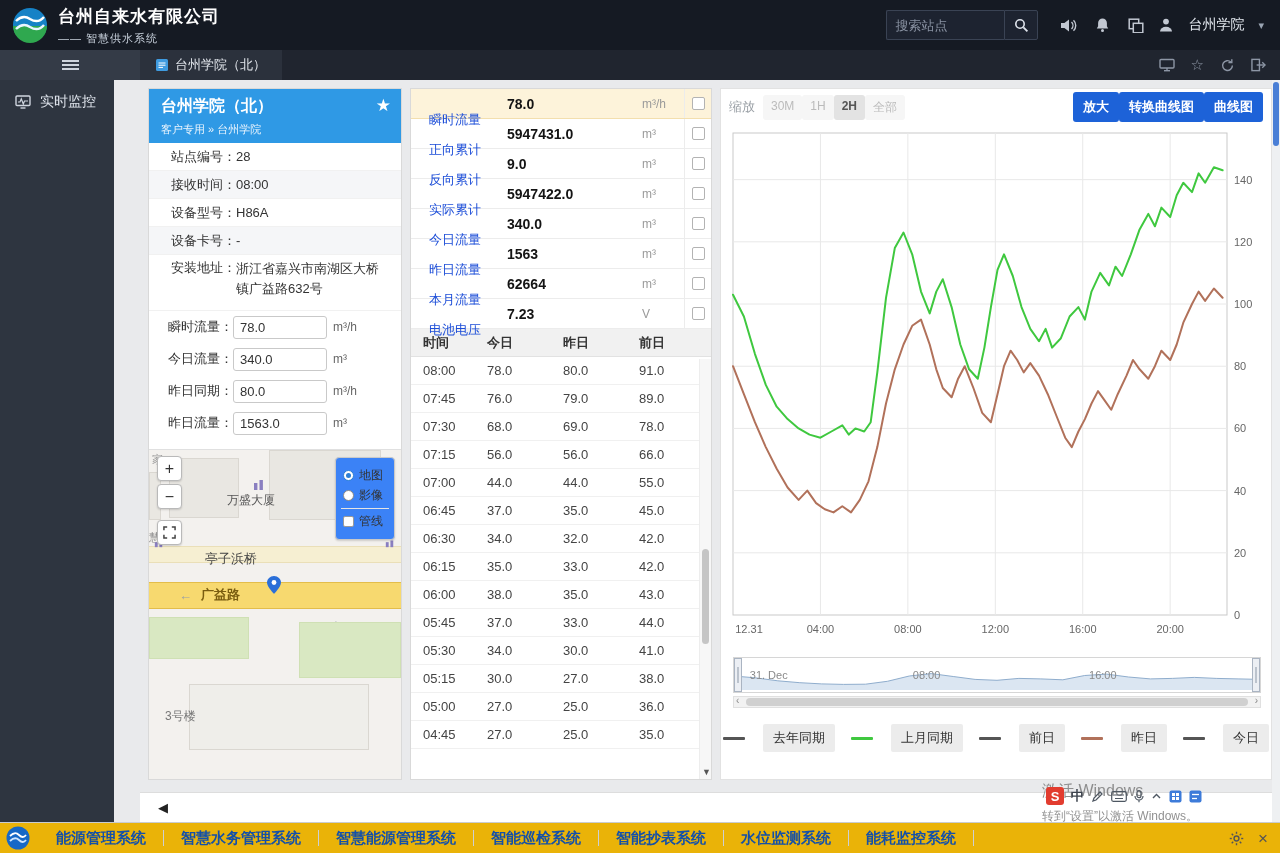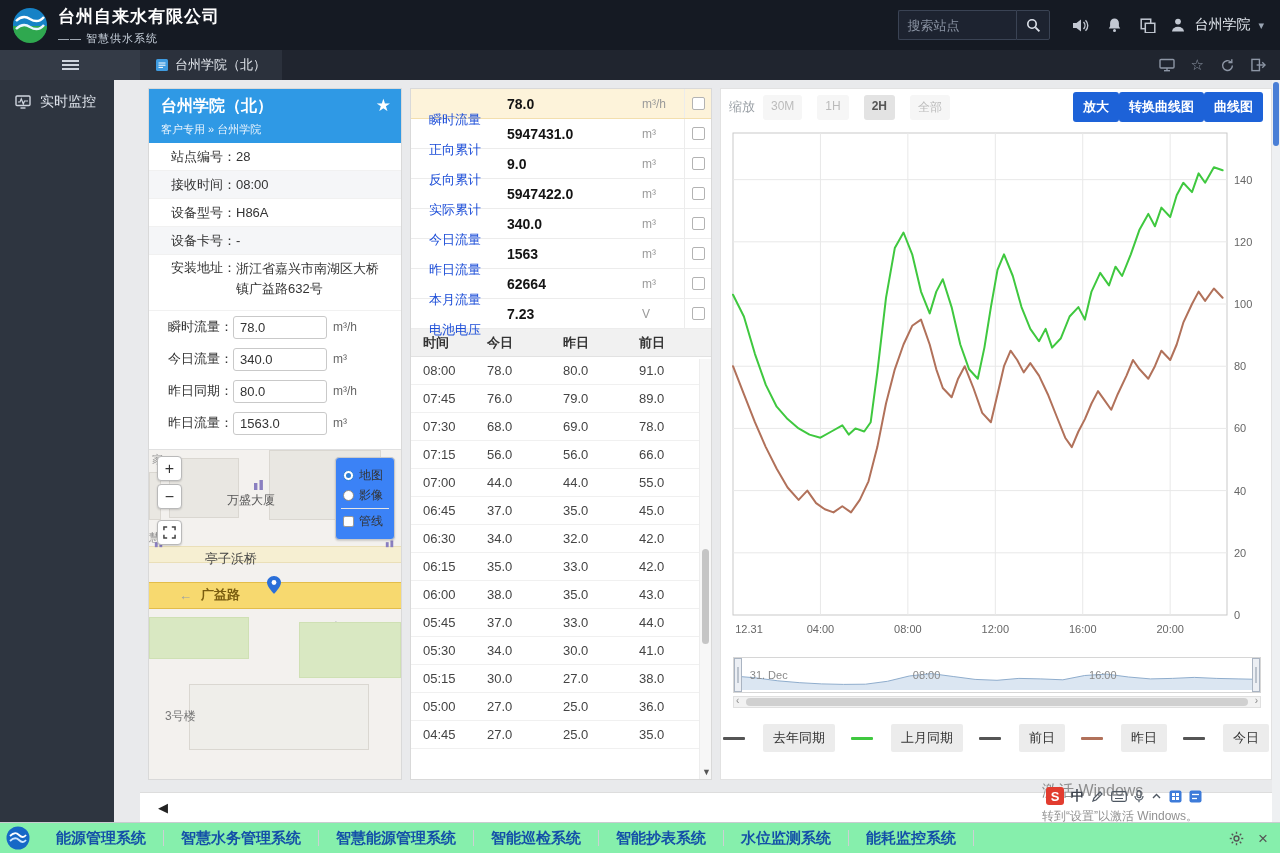--- a/index.html
+++ b/index.html
@@ -14,21 +14,21 @@
   .brand-name{font-size:17px;font-weight:bold;letter-spacing:1px;}
   .brand-sub{font-size:11px;color:#c9d2dd;margin-top:3px;letter-spacing:1px;}
   .search-wrap{margin-left:auto;display:flex;align-items:center;height:30px;}
   .search-input{width:118px;height:30px;background:#1d2330;border:1px solid #3a4354;border-right:none;
       color:#dfe4ec;font-size:13px;padding:0 8px;outline:none;border-radius:2px 0 0 2px;}
   .search-input::placeholder{color:#8a93a3;}
   .search-btn{width:34px;height:30px;background:#1d2330;border:1px solid #3a4354;border-radius:0 2px 2px 0;
       display:flex;align-items:center;justify-content:center;cursor:pointer;}
   .top-icons{display:flex;align-items:center;gap:18px;margin:0 14px 0 22px;}
   .top-icons .ticon{display:flex;align-items:center;cursor:pointer;}
-  .user-area{display:flex;align-items:center;gap:8px;color:#e3e8ef;font-size:14px;margin-right:16px;cursor:pointer;}
+  .user-area{display:flex;align-items:center;gap:14px;color:#e3e8ef;font-size:14px;margin-right:16px;cursor:pointer;}
   .caret{color:#9aa4b2;font-size:11px;}
 
   
   .tabbar{position:absolute;top:50px;left:0;right:0;height:30px;background:#20252f;display:flex;align-items:center;z-index:9;}
   .burger-zone{width:140px;height:30px;background:#343b47;display:flex;align-items:center;justify-content:center;cursor:pointer;}
   .burger span{display:block;width:17px;height:2px;background:#cfd5de;margin:2px 0;}
   .tab-active{height:30px;display:flex;align-items:center;gap:7px;padding:0 16px;background:#2b313c;color:#e2e6ec;font-size:13px;cursor:pointer;}
   .tab-icons{margin-left:auto;display:flex;align-items:center;gap:16px;padding-right:14px;color:#8d96a5;}
   .tab-icons .ticon{cursor:pointer;display:flex;align-items:center;font-size:15px;color:#8d96a5;}
 
@@ -111,21 +111,21 @@
   .lg-badge{background:#ececec;border-radius:2px;padding:5px 10px;font-size:13px;color:#333;}
 
   
   .bottom-bar{position:absolute;left:140px;right:0;bottom:31px;height:30px;background:#fff;border-top:1px solid #ddd;
       display:flex;align-items:center;gap:8px;padding-left:18px;z-index:4;}
   .back-arrow{color:#222;font-size:13px;margin-right:6px;cursor:pointer;}
   .btab{padding:5px 10px;border:1px solid #c6c6c6;background:#fff;color:#333;font-size:13px;border-radius:2px;cursor:pointer;font-family:inherit;}
   .btab.active{background:#2e6bd4;border-color:#2e6bd4;color:#fff;}
 
   
-  .taskbar{position:absolute;left:0;right:0;bottom:0;height:31px;background:#86efac;border-top:1px solid #c9ccd0;
+  .taskbar{position:absolute;left:0;right:0;bottom:0;height:31px;background:#eab308;border-top:1px solid #c9ccd0;
       display:flex;align-items:center;z-index:10;}
   .tb-logo{width:24px;height:24px;margin:0 9px 0 6px;flex:none;}
   .tb-link{font-size:15px;font-weight:bold;color:#1450a8;padding:0 17px;border-right:1px solid #cdd0d4;line-height:16px;cursor:pointer;white-space:nowrap;}
   .tb-right{margin-left:auto;display:flex;align-items:center;gap:14px;padding-right:12px;}
   .tb-close{font-size:17px;color:#555;cursor:pointer;line-height:1;}
 
   
   .watermark{position:absolute;left:1042px;top:781px;color:rgba(125,125,125,.85);z-index:5;pointer-events:none;}
   .wm1{font-size:16px;}
   .wm2{font-size:12px;margin-top:6px;}
@@ -521,21 +521,21 @@
     </div>
   <div class="mid-scroll">
     <div class="mid-thumb"></div>
     <div class="mid-arrow">▼</div>
   </div>
 </div>
 
 <div class="chart-panel">
   <div class="chart-toolbar">
     <span class="zoom-label">缩放</span>
-    <span style="display:flex;gap:15px;">
+    <span style="display:flex;gap:0;">
         <span class="chip">30M</span>
         <span class="chip">1H</span>
         <span class="chip active">2H</span>
         <span class="chip">全部</span>
       </span>
     <span class="tb-spacer"></span>
     <span><button class="btn-blue">放大</button><button class="btn-blue">转换曲线图</button><button class="btn-blue">曲线图</button></span>
   </div>
   <svg id="flow-chart" width="536" height="524">
       <rect x="4" y="8" width="494" height="482" fill="#ffffff" stroke="#c9c9c9"></rect>

